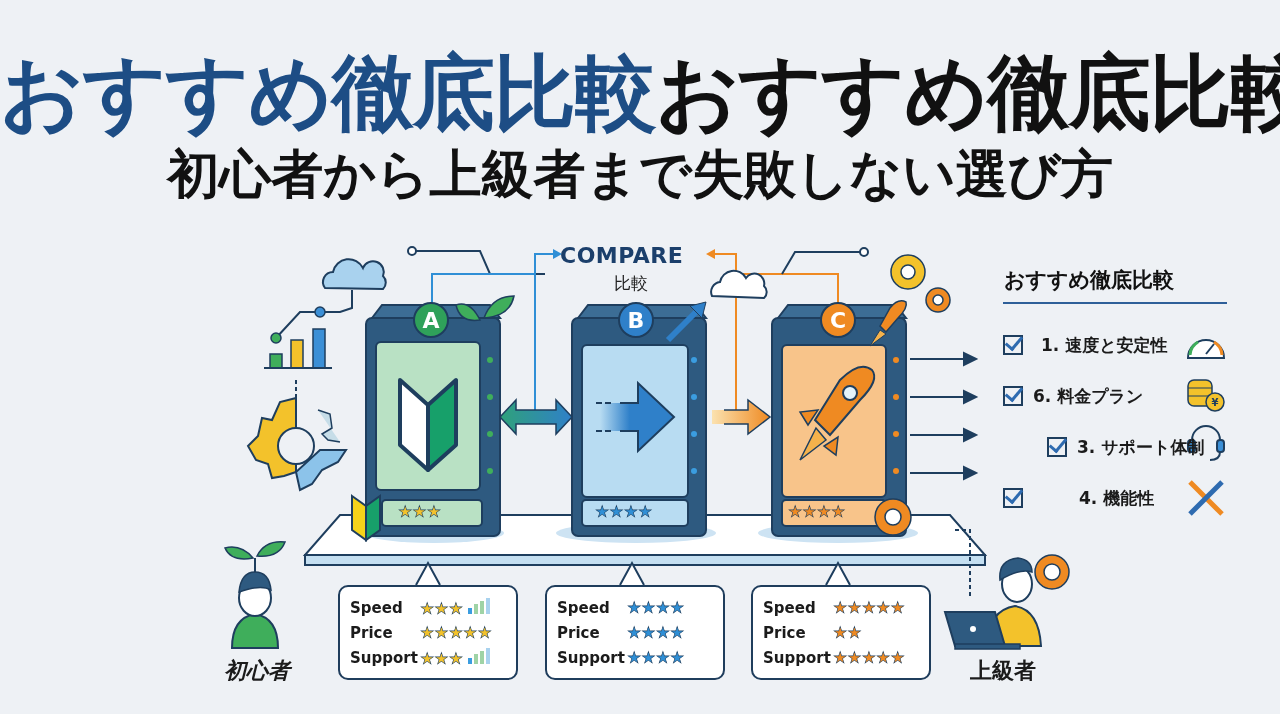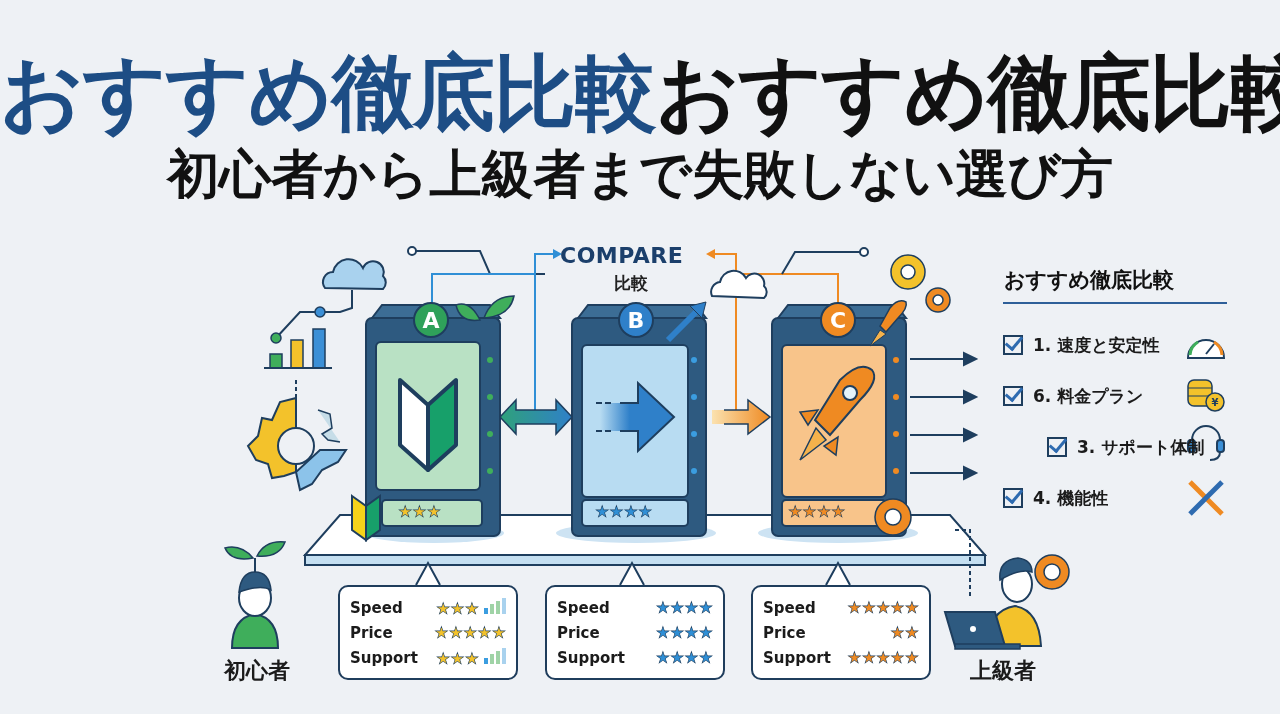--- a/index.html
+++ b/index.html
@@ -3,24 +3,24 @@
 <meta charset="utf-8">
 <style>
   html,body{margin:0;padding:0;}
   body{width:1280px;height:714px;overflow:hidden;background:#eef1f5;font-family:"DejaVu Sans","Liberation Sans",sans-serif;position:relative;}
   .abs{position:absolute;}
   #title{left:0;top:52px;width:1280px;text-align:center;font-size:82px;font-weight:bold;letter-spacing:-1px;line-height:1;white-space:nowrap;}
   #title .blue{color:#1d4d85;}
   #title .black{color:#111;}
   #subtitle{left:0;top:148px;width:1280px;text-align:center;font-size:52px;font-weight:bold;color:#111;line-height:1;}
   #compare{left:560px;top:243px;font-size:22px;font-weight:bold;color:#1b3f6b;letter-spacing:0.5px;}
-  #compare-jp{left:614px;top:272px;font-size:17px;font-weight:bold;color:#222;}
+  #compare-jp{left:614px;top:272px;font-size:17px;font-weight:normal;color:#222;}
   .server-badge{width:36px;height:36px;border-radius:50%;color:#fff;font-weight:bold;font-size:22px;display:flex;align-items:center;justify-content:center;border:2px solid #1e3e5e;box-sizing:border-box;}
   .bubble{background:#fff;border:2px solid #1f3d5c;border-radius:10px;box-sizing:border-box;padding:8px 10px;}
-  .bubble-row{display:flex;align-items:center;height:25px;justify-content:space-between;}
+  .bubble-row{display:flex;align-items:center;height:25px;}
   .bubble-label{font-size:15px;font-weight:bold;color:#1b1b1b;width:70px;}
   .stars{font-size:16px;letter-spacing:0px;line-height:1;}
   .sig{display:inline-flex;align-items:flex-end;gap:2px;margin-left:5px;height:16px;}
   .sig span{display:inline-block;width:4px;}
   #guide-title{left:1004px;top:266px;font-size:21px;font-weight:bold;color:#111;}
   #guide-line{left:1003px;top:302px;width:224px;height:2px;background:#2e5f99;}
   .guide-item{left:1003px;height:30px;display:flex;align-items:center;}
   .chk{width:20px;height:20px;border:2px solid #1e3e5e;box-sizing:border-box;margin-right:10px;position:relative;}
   .chk::after{content:"";position:absolute;left:4px;top:-4px;width:7px;height:14px;border-right:3px solid #2e6bb0;border-bottom:3px solid #2e6bb0;transform:rotate(40deg);}
   .guide-text{font-size:17px;font-weight:bold;color:#1b1b1b;}
@@ -304,33 +304,33 @@
   <div class="bubble-row">
       <span class="bubble-label">Price</span>
       <span class="stars"><span style="color: rgb(239, 138, 34); -webkit-text-stroke: 0.6px rgb(30, 62, 94);">★</span><span style="color: rgb(239, 138, 34); -webkit-text-stroke: 0.6px rgb(30, 62, 94);">★</span></span>
     </div>
   <div class="bubble-row">
       <span class="bubble-label">Support</span>
       <span class="stars"><span style="color: rgb(239, 138, 34); -webkit-text-stroke: 0.6px rgb(30, 62, 94);">★</span><span style="color: rgb(239, 138, 34); -webkit-text-stroke: 0.6px rgb(30, 62, 94);">★</span><span style="color: rgb(239, 138, 34); -webkit-text-stroke: 0.6px rgb(30, 62, 94);">★</span><span style="color: rgb(239, 138, 34); -webkit-text-stroke: 0.6px rgb(30, 62, 94);">★</span><span style="color: rgb(239, 138, 34); -webkit-text-stroke: 0.6px rgb(30, 62, 94);">★</span></span>
     </div>
 </div>
 
-<div class="abs persona-label" style="left:224px;top:656px;">初心者</div>
+<div class="abs persona-label" style="left:224px;top:656px;font-style:italic;">初心者</div>
 <div class="abs persona-label" style="left:970px;top:656px;">上級者</div>
 
 <div id="guide-title" class="abs">おすすめ徹底比較</div>
 <div id="guide-line" class="abs"></div>
-<div class="abs guide-item" style="top:330px;">
+<div class="abs guide-item" style="top:330px;gap:8px;">
     <span class="chk"></span>
     <span class="guide-text">1. 速度と安定性</span>
   </div>
 <div class="abs guide-item" style="top:381px;">
     <span class="chk"></span>
     <span class="guide-text">6. 料金プラン</span>
   </div>
 <div class="abs guide-item" style="top:432px;padding-left:44px;">
     <span class="chk"></span>
     <span class="guide-text">3. サポート体制</span>
   </div>
-<div class="abs guide-item" style="top:483px;">
+<div class="abs guide-item" style="top:483px;gap:46px;">
     <span class="chk"></span>
     <span class="guide-text">4. 機能性</span>
   </div>
 
 </body></html>

